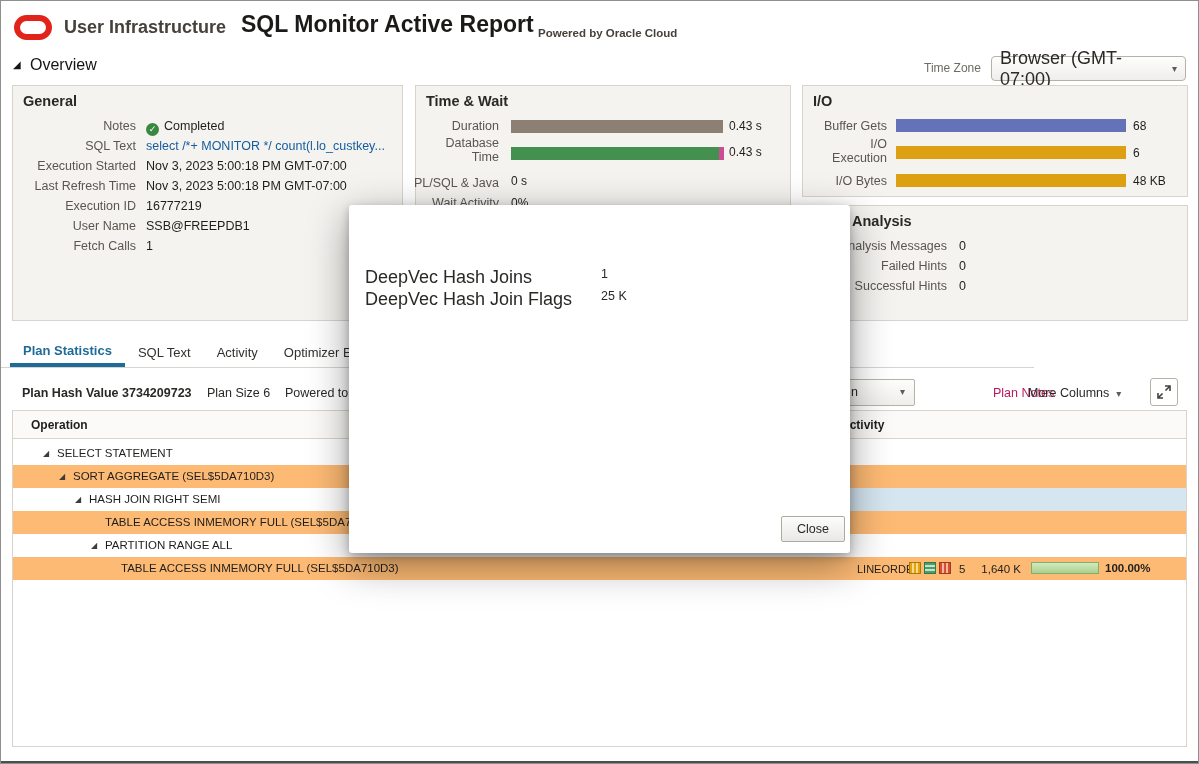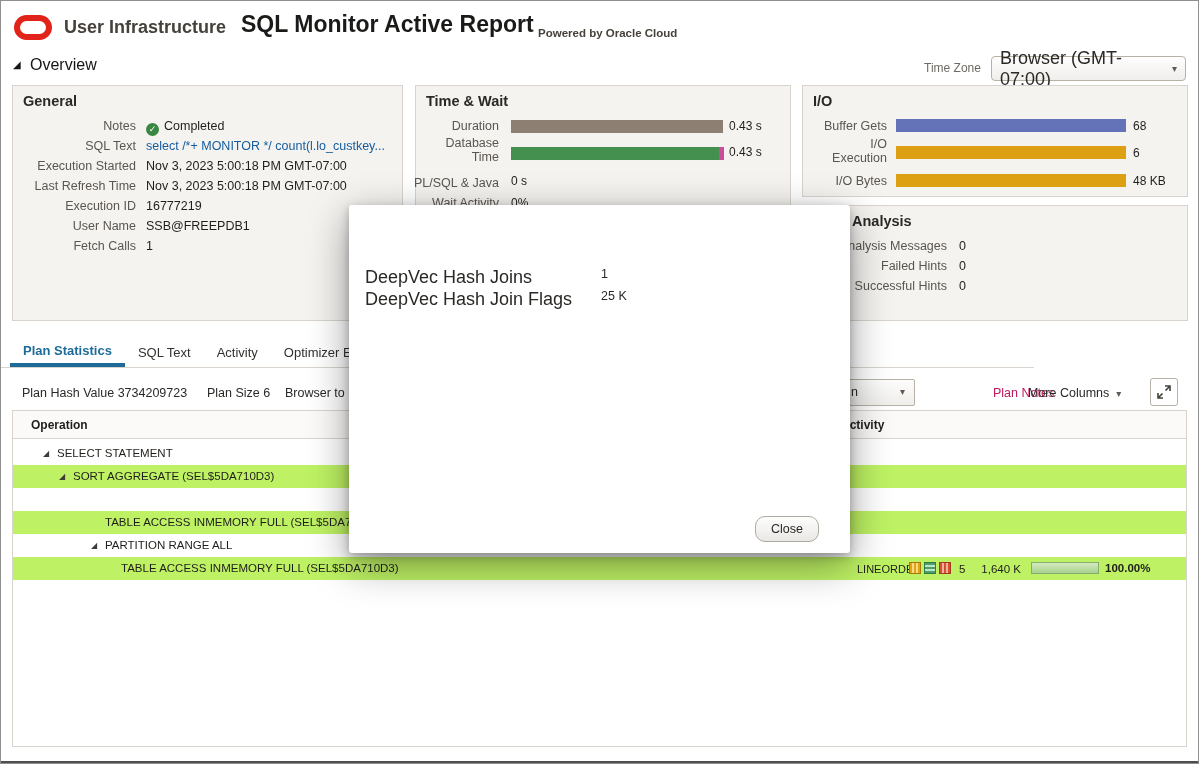--- a/index.html
+++ b/index.html
@@ -60,21 +60,21 @@
   .bar-io3 { left:93px; top:88px; }
 
   
   .tabs { position:absolute; left:0; top:337px; width:1034px; height:31px; border-bottom:1px solid #d8d4cd;
           padding-left:10px; display:flex; align-items:stretch; }
   .tab { padding:0 13px; font-size:13px; color:#33312e; display:flex; align-items:center; cursor:pointer; }
   .tab.active { color:#1e6b99; font-weight:700; border-bottom:4px solid #1e6b99; }
 
   
   .pb-text { position:absolute; font-size:12.5px; color:#2b2926; white-space:nowrap; }
-  .pb-hash { left:22px; top:386px; }
+  .pb-hash { left:22px; top:386px;font-weight:bold; }
   .pb-size { left:207px; top:386px; }
   .pb-nav { left:285px; top:386px; }
   .pb-notes { left:945px; top:386px; color:#be185d;margin-left:48px; }
   .pb-more { left:1028px; top:386px; display:flex; gap:7px; align-items:center; }
   .selector { position:absolute; left:762px; top:379px; width:153px; height:27px; border:1px solid #b7b1a6; border-radius:2px;
               background:linear-gradient(#fdfdfc,#efeeeb); font-size:12.5px; color:#2b2926; }
   .selector .sel-text { position:absolute; left:88px; top:5px; }
   .selector .sel-caret { position:absolute; right:9px; top:6px; }
   .expand-btn { position:absolute; left:1150px; top:378px; width:28px; height:28px; border:1px solid #b7b1a6; border-radius:3px;
                 background:#fff; display:flex; align-items:center; justify-content:center; cursor:pointer; }
@@ -82,21 +82,21 @@
   
   .ptable { position:absolute; left:12px; top:410px; width:1175px; height:337px; border:1px solid #d8d4cd; background:#fff; }
   .pt-head { position:absolute; left:0; top:0; width:100%; height:28px; background:#fbfaf8; border-bottom:1px solid #d8d4cd; }
   .pt-h-op { position:absolute; left:18px; top:7px; font-size:12px; font-weight:700; color:#201e1b; }
   .pt-h-act { position:absolute; left:828px; top:7px; font-size:12px; font-weight:700; color:#201e1b; }
   .prow { position:absolute; left:0; width:100%; height:23px; font-size:11.5px; color:#201e1b; }
   .prow .rcaret { position:absolute; top:7px; font-size:8px; color:#3f3c37; }
   .prow .rcaret::before { content:"◢"; }
   .prow .rlabel { position:absolute; top:5px; white-space:nowrap; }
   .r1 { top:31px; } .r2 { top:54px; } .r3 { top:77px; } .r4 { top:100px; } .r5 { top:123px; } .r6 { top:146px; }
-  .r-gray { background:#bef264; }
+  .r-gray { background:#fdba74; }
   .r-blue { background:linear-gradient(to right,#ffffff 45%,#d5e6f1 45%); }
 
   .leaf-name { position:absolute; left:844px; top:6px; font-size:11px; }
   .flags { position:absolute; left:896px; top:5px; display:flex; gap:3px; }
   .flag { width:12px; height:12px; }
   .flag1 { background:repeating-linear-gradient(90deg,#e2a312 0 2px,#f7d98a 2px 4px); border:1px solid #a87a08; }
   .flag2 { background:repeating-linear-gradient(0deg,#4e9e68 0 2px,#bfe3cb 2px 4px); border:1px solid #2f7a4a; }
   .flag3 { background:repeating-linear-gradient(90deg,#d4502e 0 2px,#f2b49e 2px 4px); border:1px solid #a33a1e; }
   .leaf-est { position:absolute; left:946px; top:6px; font-size:11.5px; }
   .leaf-actual { position:absolute; left:952px; top:6px; width:56px; text-align:right; font-size:11.5px; }
@@ -106,22 +106,22 @@
   
   .modal { position:absolute; left:349px; top:205px; width:501px; height:348px; background:#fff; border-radius:3px;
            box-shadow:0 12px 40px rgba(0,0,0,.4), 0 3px 10px rgba(0,0,0,.25); z-index:100; }
   .m-head { position:absolute; left:0; top:0; width:100%; height:50px; background:#f6f6f5; border-bottom:1px solid #dddbd7;
             border-radius:3px 3px 0 0; }
   .m-title { position:absolute; left:16px; top:12px; font-size:20px; color:#3a3835; }
   .m-close-x { position:absolute; right:15px; top:15px; font-size:15px; color:#44413c; cursor:pointer; background:none; border:none;
                font-family:inherit; }
   .m-row-label { position:absolute; left:16px; font-size:18px; color:#2b2926; }
   .m-row-value { position:absolute; left:252px; font-size:12.5px; color:#2b2926; }
-  .m-close-btn { position:absolute; right:31px; bottom:11px; padding:5px 15px; font-size:12.5px; color:#2b2926;
-                 border:1px solid #aeaaa2; border-radius:10px; background:linear-gradient(#fdfdfc,#e9e8e5); cursor:pointer;
+  .m-close-btn { position:absolute; right:5px; bottom:11px; padding:5px 15px; font-size:12.5px; color:#2b2926;
+                 border:1px solid #aeaaa2; border-radius:2px; background:linear-gradient(#fdfdfc,#e9e8e5); cursor:pointer;
                  font-family:inherit; }
 </style>
 </head>
 <body>
 
 <div>
   <div class="logo"></div>
   <div class="brand">User Infrastructure</div>
   <div class="title">SQL Monitor Active Report</div>
   <div class="powered">Powered by Oracle Cloud</div>
@@ -193,21 +193,21 @@
 
 <div class="tabs">
   <div class="tab active">Plan Statistics</div>
   <div class="tab">SQL Text</div>
   <div class="tab">Activity</div>
   <div class="tab">Optimizer Environment</div>
 </div>
 
 <div class="pb-text pb-hash">Plan Hash Value 3734209723</div>
 <div class="pb-text pb-size">Plan Size 6</div>
-<div class="pb-text pb-nav">Browser to</div>
+<div class="pb-text pb-nav">Powered to</div>
 <div class="selector">
   <span class="sel-text">n</span>
   <span class="sel-caret"></span>
 </div>
 <div class="pb-text pb-notes">Plan Notes</div>
 <div class="pb-text pb-more">
   <span>More Columns</span>
   <span class="sel-caret"></span>
 </div>
 <div class="expand-btn">
@@ -221,20 +221,24 @@
     <div class="pt-h-op">Operation</div>
     <div class="pt-h-act">Activity</div>
   </div>
   <div class="prow r1">
     <span class="rcaret" style="left:30px"></span>
     <span class="rlabel" style="left:44px">SELECT STATEMENT</span>
   </div>
   <div class="prow r2 r-gray">
     <span class="rcaret" style="left:46px"></span>
     <span class="rlabel" style="left:60px">SORT AGGREGATE (SEL$5DA710D3)</span>
+  </div>
+  <div class="prow r3 r-blue">
+    <span class="rcaret" style="left:62px"></span>
+    <span class="rlabel" style="left:76px">HASH JOIN RIGHT SEMI</span>
   </div>
   <div class="prow r4 r-gray">
     <span class="rlabel" style="left:92px">TABLE ACCESS INMEMORY FULL (SEL$5DA710D3)</span>
   </div>
   <div class="prow r5">
     <span class="rcaret" style="left:78px"></span>
     <span class="rlabel" style="left:92px">PARTITION RANGE ALL</span>
   </div>
   <div class="prow r6 r-gray">
     <span class="rlabel" style="left:108px">TABLE ACCESS INMEMORY FULL (SEL$5DA710D3)</span>

